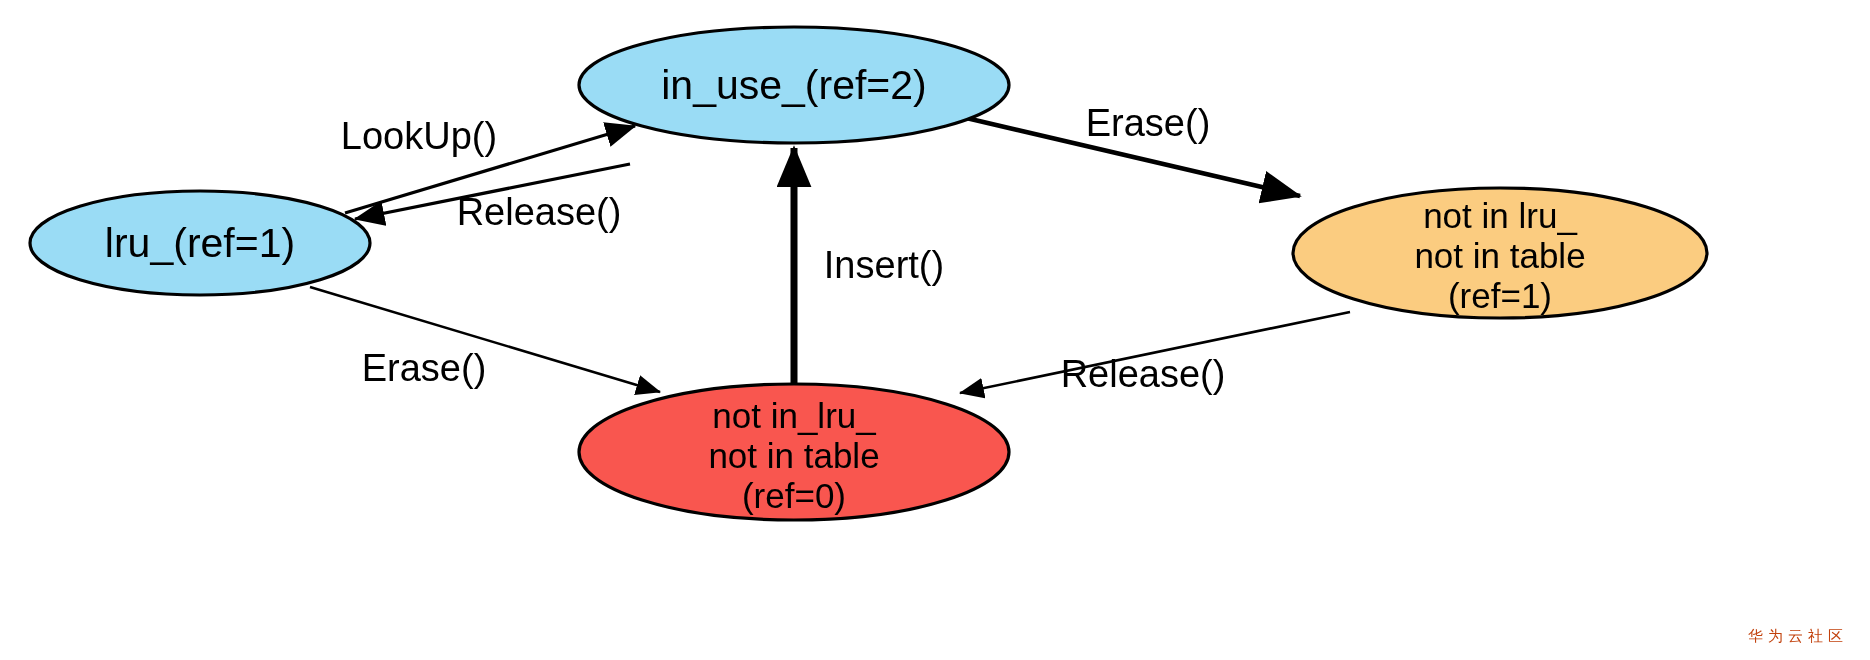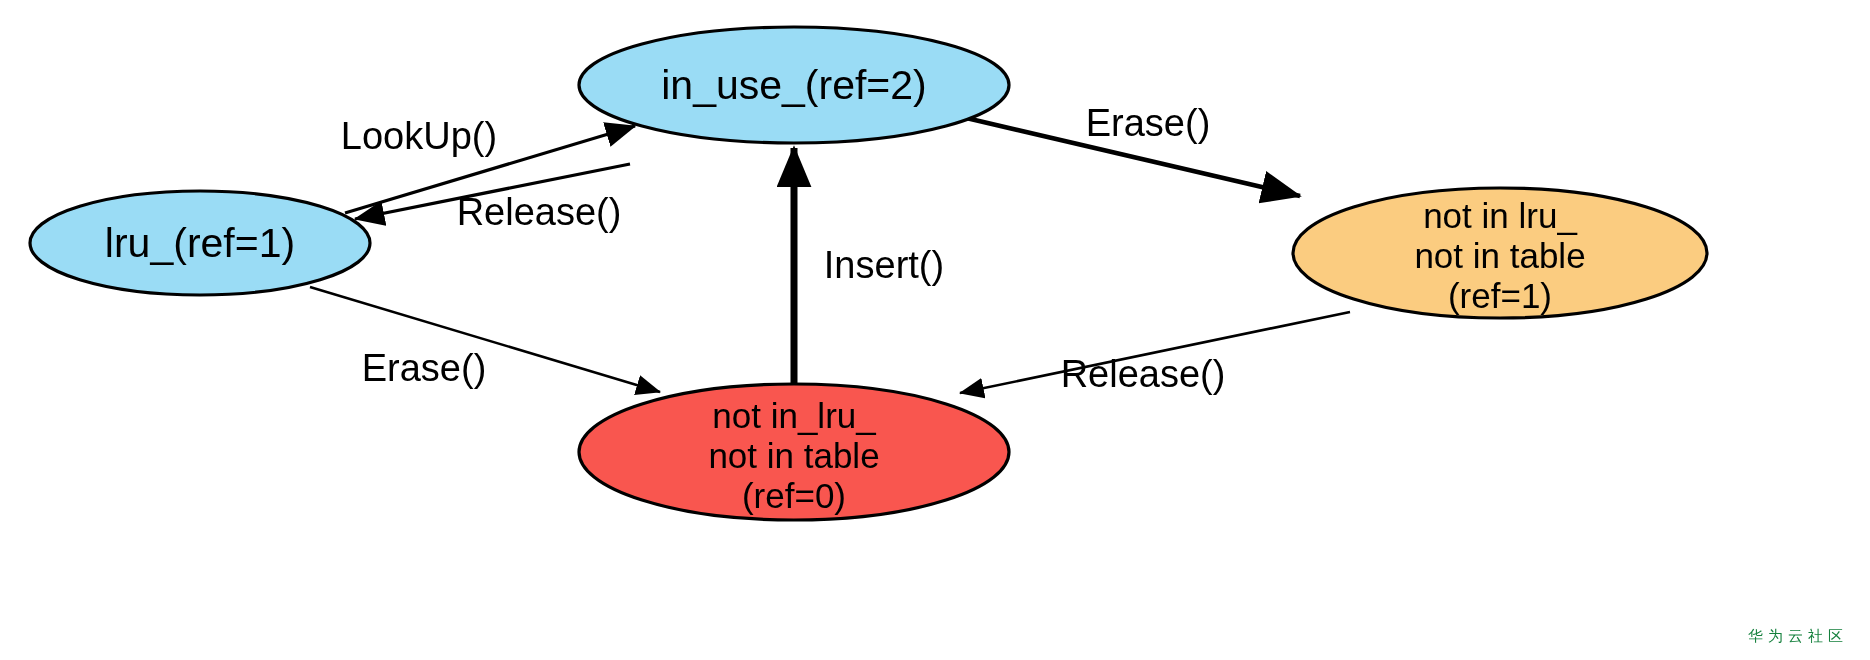--- a/index.html
+++ b/index.html
@@ -52,21 +52,21 @@
     text-anchor: middle;
     dominant-baseline: middle;
   }
   .watermark {
     position: absolute;
     right: 22px;
     bottom: 14px;
     font-family: "DejaVu Sans", sans-serif;
     font-size: 15px;
     letter-spacing: 5px;
-    color: #15803d;
+    color: #c2410c;
     white-space: nowrap;
   }
 </style>
 </head>
 <body>
 
 <div id="canvas">
 
   <svg id="diagram-svg" viewBox="0 0 1870 660">
     <defs>

